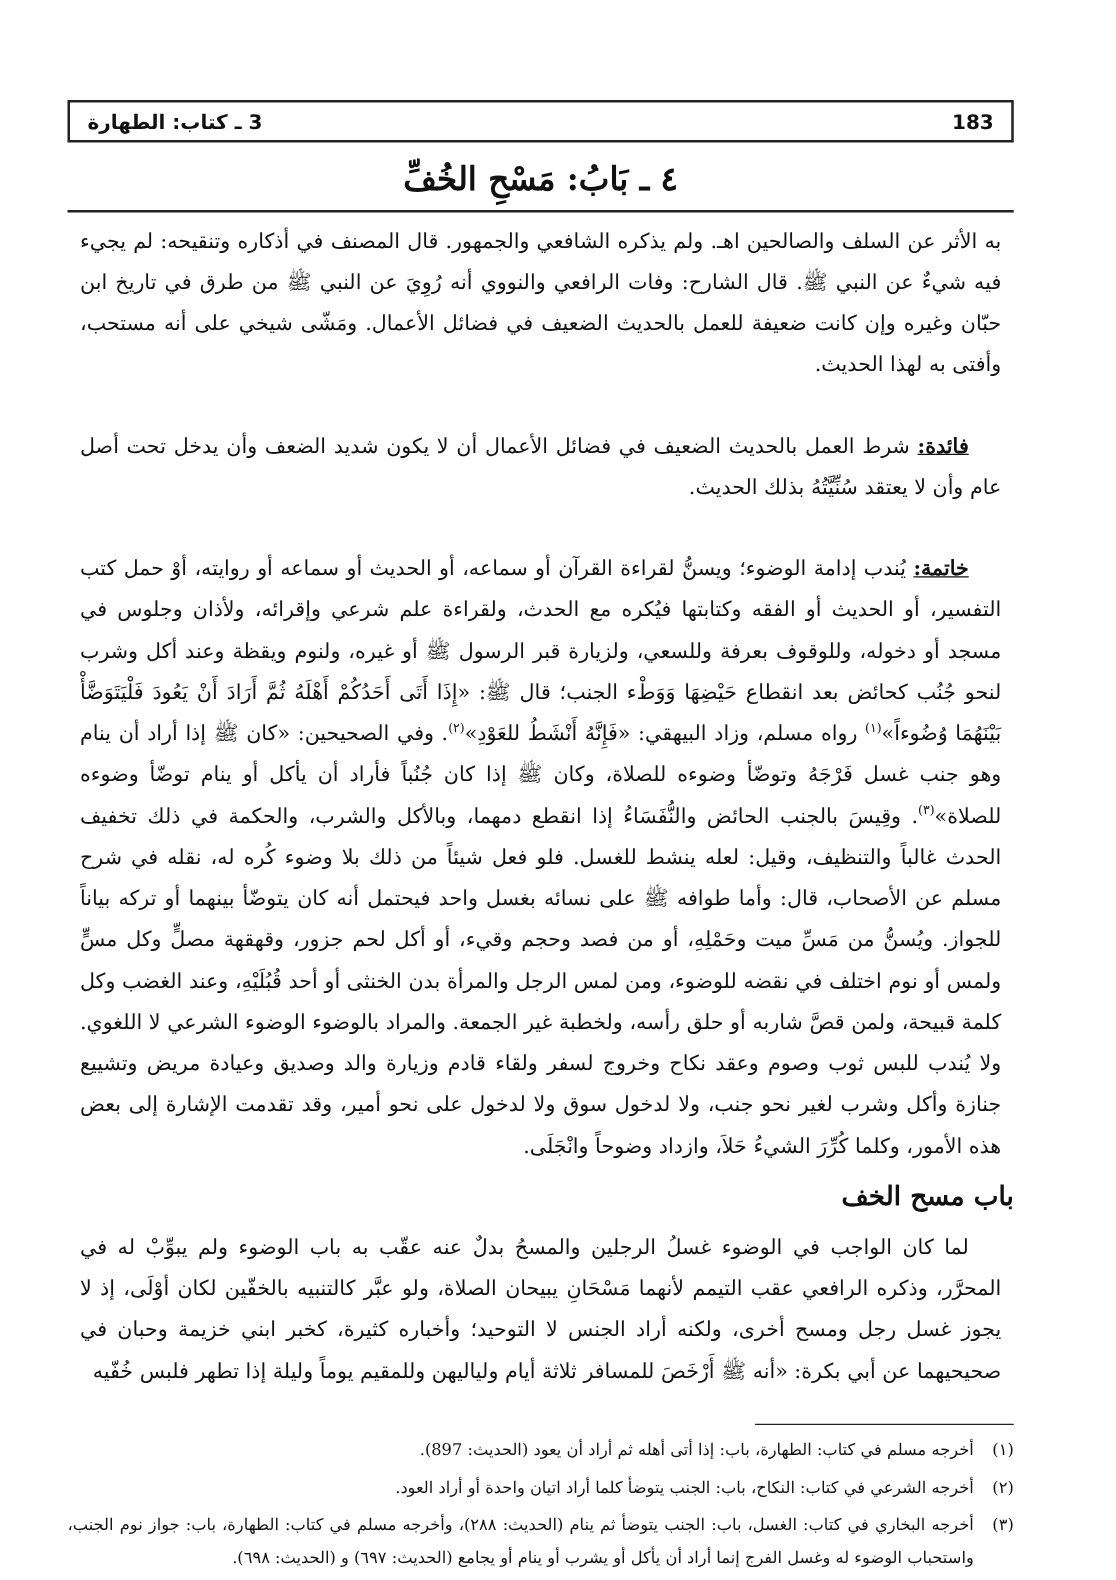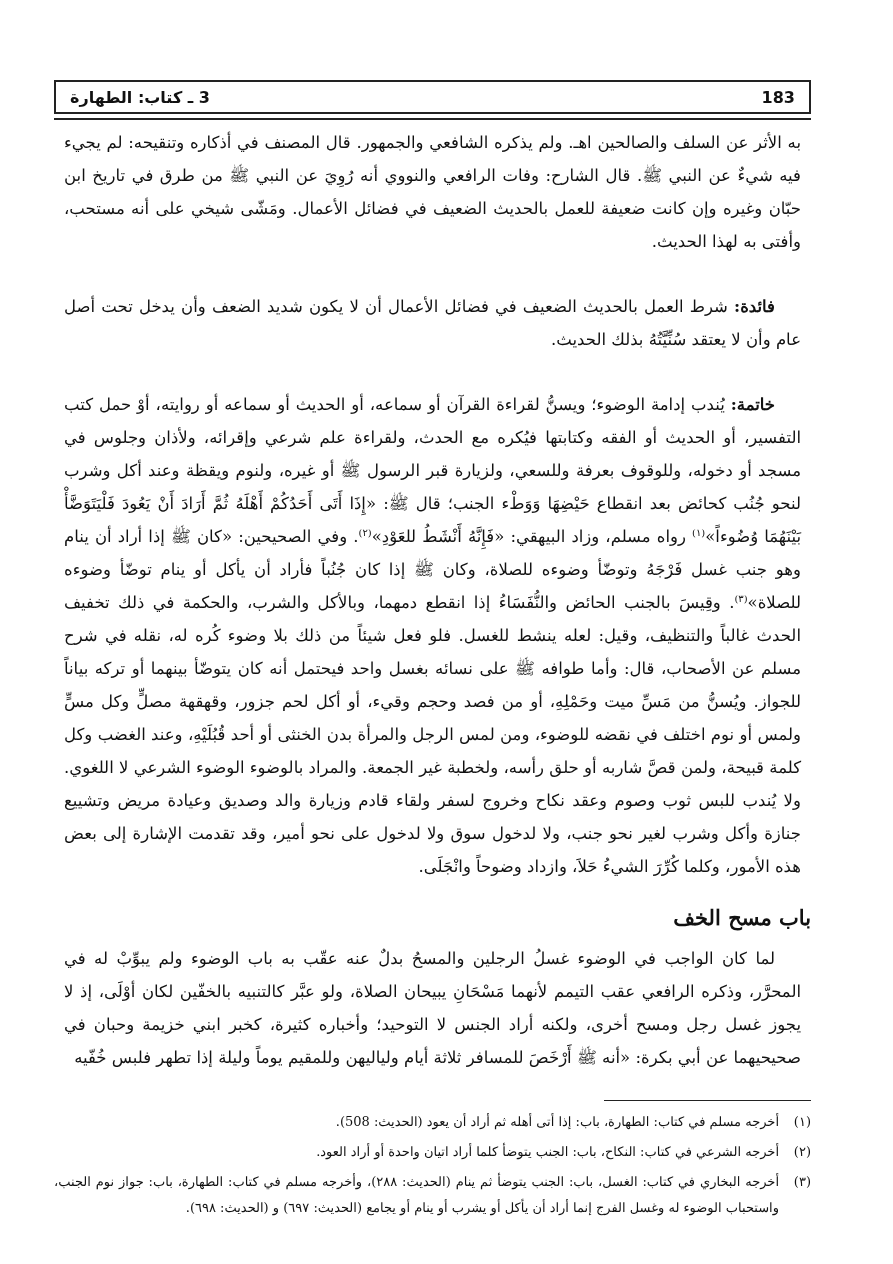--- a/index.html
+++ b/index.html
@@ -62,33 +62,34 @@
     }
     .para.indent {
       text-indent: 26px;
     }
     .para-gap {
       height: 12px;
     }
     .p1 { margin-top: 6px; }
     .label {
       font-weight: bold;
+      text-decoration: underline;
     }
     .hadith {
       font-weight: normal;
     }
     sup {
       font-size: 10px;
       line-height: 0;
     }
     .section-heading {
       text-align: left;
       font-weight: bold;
       font-size: 21px;
-      margin-top: 21px;
+      margin-top: 10px;
       line-height: 28px;
     }
     .footnote-rule {
       width: 207px;
       border-top: 1.5px solid #222;
       margin-top: 26px;
       margin-right: 0;
     }
     .footnotes {
       font-size: 13px;
@@ -113,20 +114,21 @@
 </head>
 <body>
 
 <div class="page">
 
   <div class="running-header">
     <span class="page-number">183</span>
     <span class="running-title">3 ـ كتاب: الطهارة</span>
   </div>
 
+  <div class="chapter-title">٤ ـ بَابُ: مَسْحِ الخُفِّ</div>
   <div class="title-rule"></div>
 
   <div class="body-text">
 
     <p class="para p1">به الأثر عن السلف والصالحين اهـ. ولم يذكره الشافعي والجمهور. قال المصنف في أذكاره وتنقيحه: لم يجيء فيه شيءٌ عن النبي ﷺ. قال الشارح: وفات الرافعي والنووي أنه رُوِيَ عن النبي ﷺ من طرق في تاريخ ابن حبّان وغيره وإن كانت ضعيفة للعمل بالحديث الضعيف في فضائل الأعمال. ومَشّى شيخي على أنه مستحب، وأفتى به لهذا الحديث.</p>
 
     <div class="para-gap"></div>
 
     <p class="para indent"><span class="label">فائدة:</span> <span>شرط العمل بالحديث الضعيف في فضائل الأعمال أن لا يكون شديد الضعف وأن يدخل تحت أصل عام وأن لا يعتقد سُنِّيَّتُهُ بذلك الحديث.</span></p>
 
@@ -137,21 +139,21 @@
     <div class="section-heading">باب مسح الخف</div>
 
     <p class="para indent">لما كان الواجب في الوضوء غسلُ الرجلين والمسحُ بدلٌ عنه عقّب به باب الوضوء ولم يبوِّبْ له في المحرَّر، وذكره الرافعي عقب التيمم لأنهما مَسْحَانِ يبيحان الصلاة، ولو عبَّر كالتنبيه بالخفّين لكان أوْلَى، إذ لا يجوز غسل رجل ومسح أخرى، ولكنه أراد الجنس لا التوحيد؛ وأخباره كثيرة، كخبر ابني خزيمة وحبان في صحيحيهما عن أبي بكرة: «أنه ﷺ أَرْخَصَ للمسافر ثلاثة أيام ولياليهن وللمقيم يوماً وليلة إذا تطهر فلبس خُفّيه</p>
   </div>
 
   <div class="footnote-rule"></div>
 
   <div class="footnotes">
     <div class="footnote">
       <span class="fn-num">(١)</span>
-      <span class="fn-text">أخرجه مسلم في كتاب: الطهارة، باب: إذا أتى أهله ثم أراد أن يعود (الحديث: 508).</span>
+      <span class="fn-text">أخرجه مسلم في كتاب: الطهارة، باب: إذا أتى أهله ثم أراد أن يعود (الحديث: 897).</span>
     </div>
     <div class="footnote">
       <span class="fn-num">(٢)</span>
       <span class="fn-text">أخرجه الشرعي في كتاب: النكاح، باب: الجنب يتوضأ كلما أراد اتيان واحدة أو أراد العود.</span>
     </div>
     <div class="footnote">
       <span class="fn-num">(٣)</span>
       <span class="fn-text">أخرجه البخاري في كتاب: الغسل، باب: الجنب يتوضأ ثم ينام (الحديث: ٢٨٨)، وأخرجه مسلم في كتاب: الطهارة، باب: جواز نوم الجنب، واستحباب الوضوء له وغسل الفرج إنما أراد أن يأكل أو يشرب أو ينام أو يجامع (الحديث: ٦٩٧) و (الحديث: ٦٩٨).</span>
     </div>
   </div>

